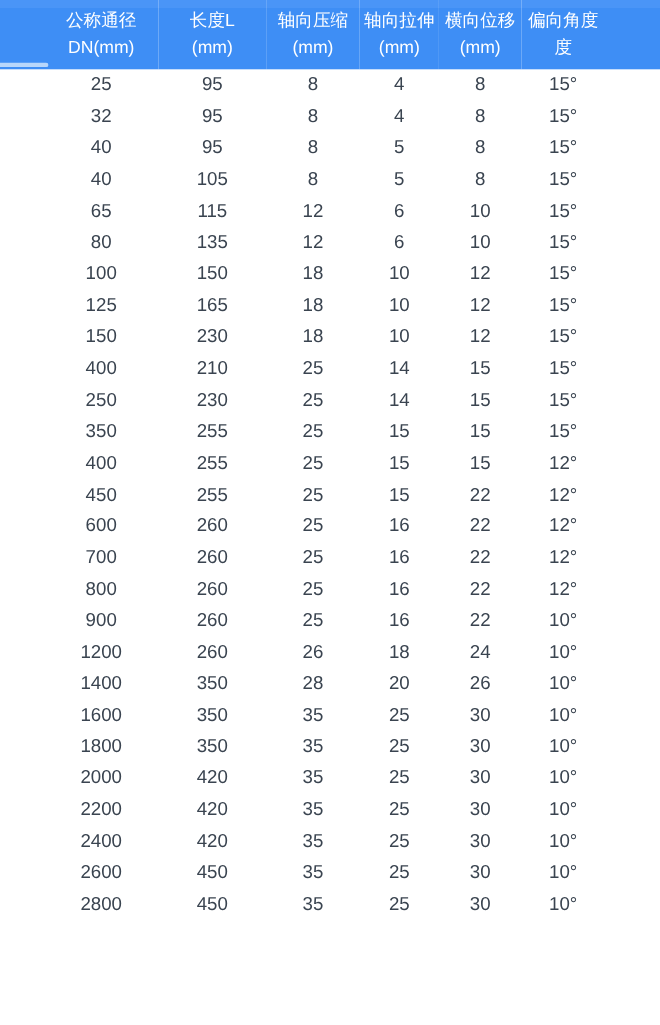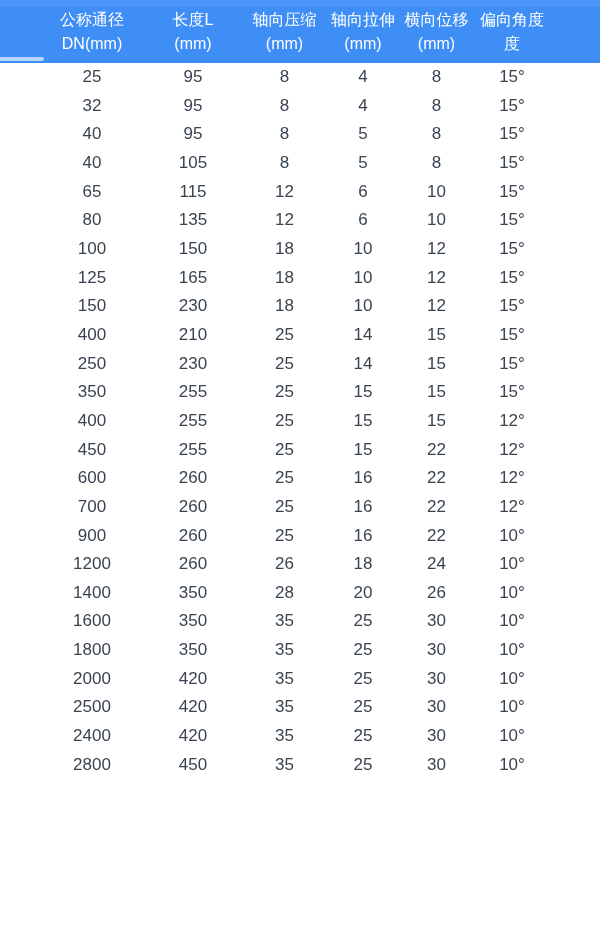--- a/index.html
+++ b/index.html
@@ -221,20 +221,28 @@
         </tr>
         <tr>
           <td class="col-first">700</td>
           <td>260</td>
           <td>25</td>
           <td>16</td>
           <td>22</td>
           <td class="col-last">12°</td>
         </tr>
         <tr>
+          <td class="col-first">800</td>
+          <td>260</td>
+          <td>25</td>
+          <td>16</td>
+          <td>22</td>
+          <td class="col-last">12°</td>
+        </tr>
+        <tr>
           <td class="col-first">900</td>
           <td>260</td>
           <td>25</td>
           <td>16</td>
           <td>22</td>
           <td class="col-last">10°</td>
         </tr>
         <tr>
           <td class="col-first">1200</td>
           <td>260</td>
@@ -269,30 +277,38 @@
         </tr>
         <tr>
           <td class="col-first">2000</td>
           <td>420</td>
           <td>35</td>
           <td>25</td>
           <td>30</td>
           <td class="col-last">10°</td>
         </tr>
         <tr>
-          <td class="col-first">2500</td>
+          <td class="col-first">2200</td>
           <td>420</td>
           <td>35</td>
           <td>25</td>
           <td>30</td>
           <td class="col-last">10°</td>
         </tr>
         <tr>
           <td class="col-first">2400</td>
           <td>420</td>
+          <td>35</td>
+          <td>25</td>
+          <td>30</td>
+          <td class="col-last">10°</td>
+        </tr>
+        <tr>
+          <td class="col-first">2600</td>
+          <td>450</td>
           <td>35</td>
           <td>25</td>
           <td>30</td>
           <td class="col-last">10°</td>
         </tr>
         <tr>
           <td class="col-first">2800</td>
           <td>450</td>
           <td>35</td>
           <td>25</td>

